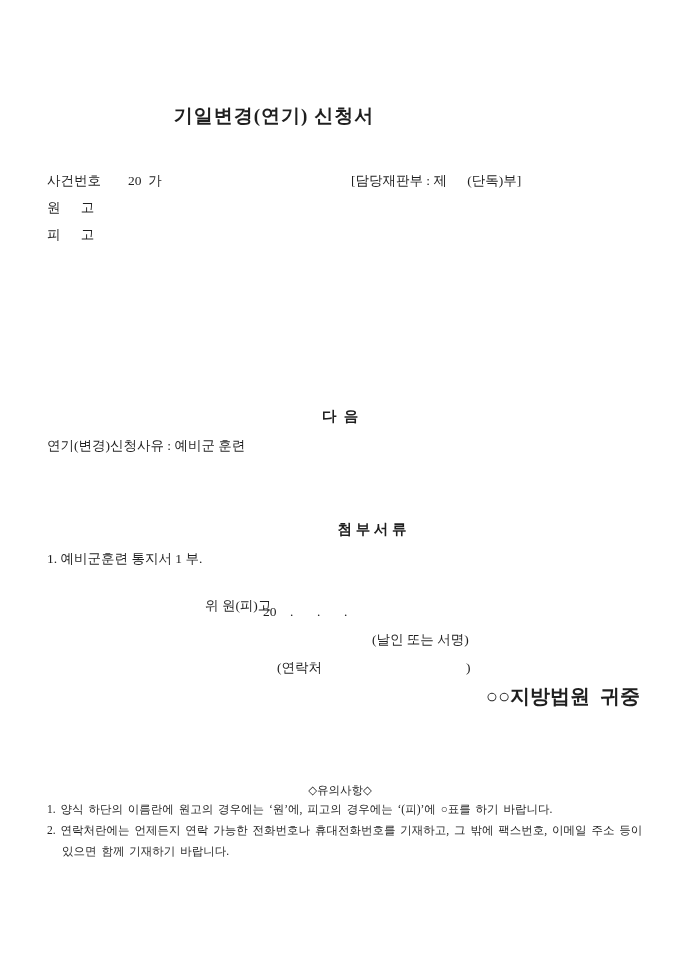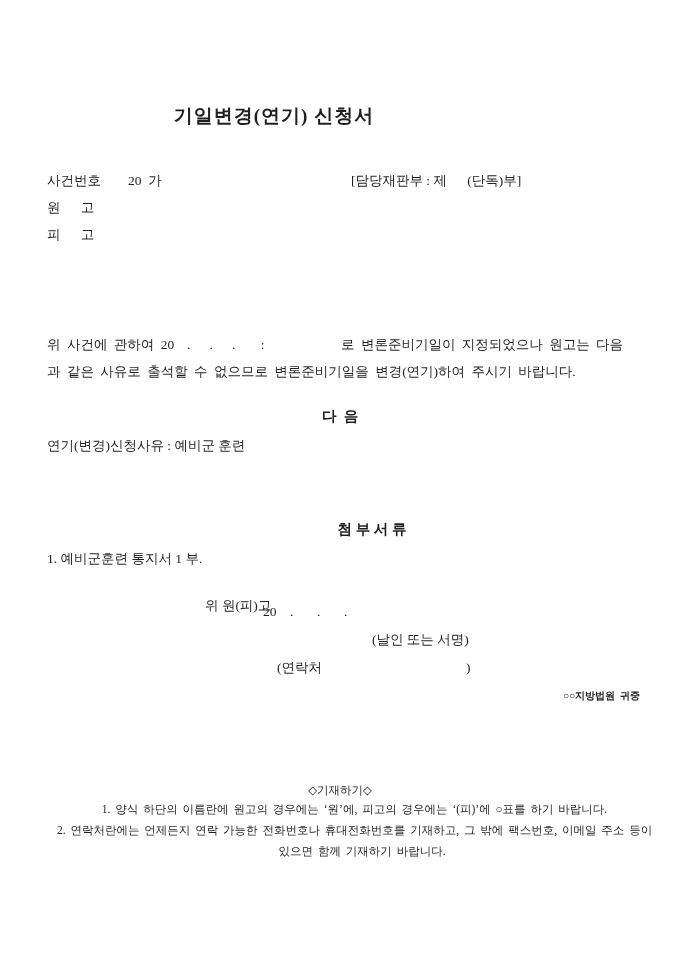--- a/index.html
+++ b/index.html
@@ -66,69 +66,66 @@
   .sig-date-line    { top: 602px; left: 263px; }
   .signer-label     { top: 596px; left: 205px; }
   .seal-note        { top: 630px; left: 372px; }
   .contact-open     { top: 658px; left: 277px; font-family: Liberation Serif, serif; }
   .contact-close    { top: 658px; left: 466px; }
   .court-recipient {
     top: 686px;
     left: 0;
     width: 640px;
     text-align: right;
-    font-size: 10px;
+    font-size: 20px;
     font-weight: bold;
   }
   .notes-heading {
     top: 780px;
     left: 0;
     width: 680px;
     text-align: center;
     font-size: 11.5px;
   }
   .note-item {
     left: 47px;
     width: 600px;
     font-size: 11.5px;
     line-height: 21px;
     word-spacing: 2px;
     padding-left: 15px;
     text-indent: -15px;
-    text-align: center;
   }
   .note-1 { top: 799px; }
   .note-2 { top: 820px; }
 </style>
 </head>
 <body>
 
 <div class="page">
 
   <div class="line doc-title">기일변경(연기) 신청서</div>
 
   <div class="line case-line">사건번호        20  가</div>
   <div class="line court-panel">[담당재판부 : 제      (단독)부]</div>
   <div class="line plaintiff-line">원      고</div>
   <div class="line defendant-line">피      고</div>
 
-  <div class="line request-paragraph">위 사건에 관하여 20  .   .   .    :            로 변론준비기일이 지정되었으나 원고는 다음
-과 같은 사유로 출석할 수 없으므로 변론준비기일을 변경(연기)하여 주시기 바랍니다.</div>
 
   <div class="line daum-heading">다  음</div>
   <div class="line reason-line">연기(변경)신청사유 : 예비군 훈련</div>
 
   <div class="line attachments-heading">첨 부 서 류</div>
   <div class="line attachment-item">1. 예비군훈련 통지서 1 부.</div>
 
   <div class="line sig-date-line">20    .       .       .</div>
   <div class="line signer-label">위 원(피)고</div>
   <div class="line seal-note">(날인 또는 서명)</div>
   <div class="line contact-open">(연락처</div>
   <div class="line contact-close">)</div>
   <div class="line court-recipient">○○지방법원  귀중</div>
 
-  <div class="line notes-heading">◇기재하기◇</div>
+  <div class="line notes-heading">◇유의사항◇</div>
   <div class="line note-item note-1">1. 양식 하단의 이름란에 원고의 경우에는 ‘원’에, 피고의 경우에는 ‘(피)’에 ○표를 하기 바랍니다.</div>
   <div class="line note-item note-2">2. 연락처란에는 언제든지 연락 가능한 전화번호나 휴대전화번호를 기재하고, 그 밖에 팩스번호, 이메일 주소 등이
 있으면 함께 기재하기 바랍니다.</div>
 
 </div>
 
 </body></html>

